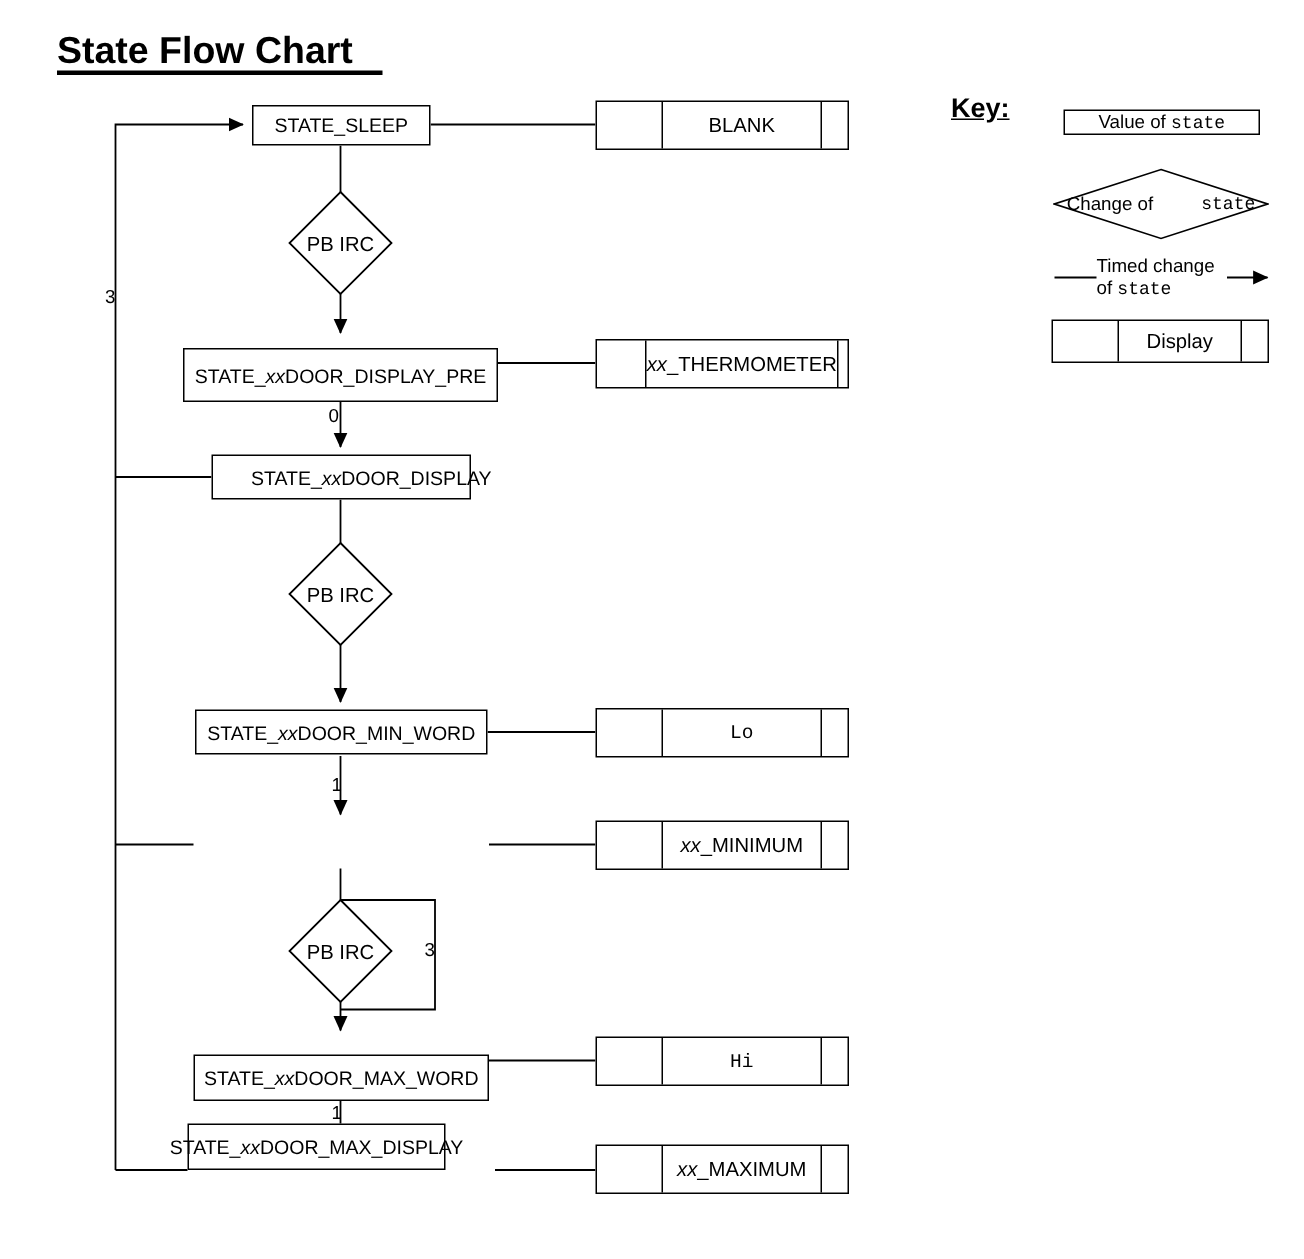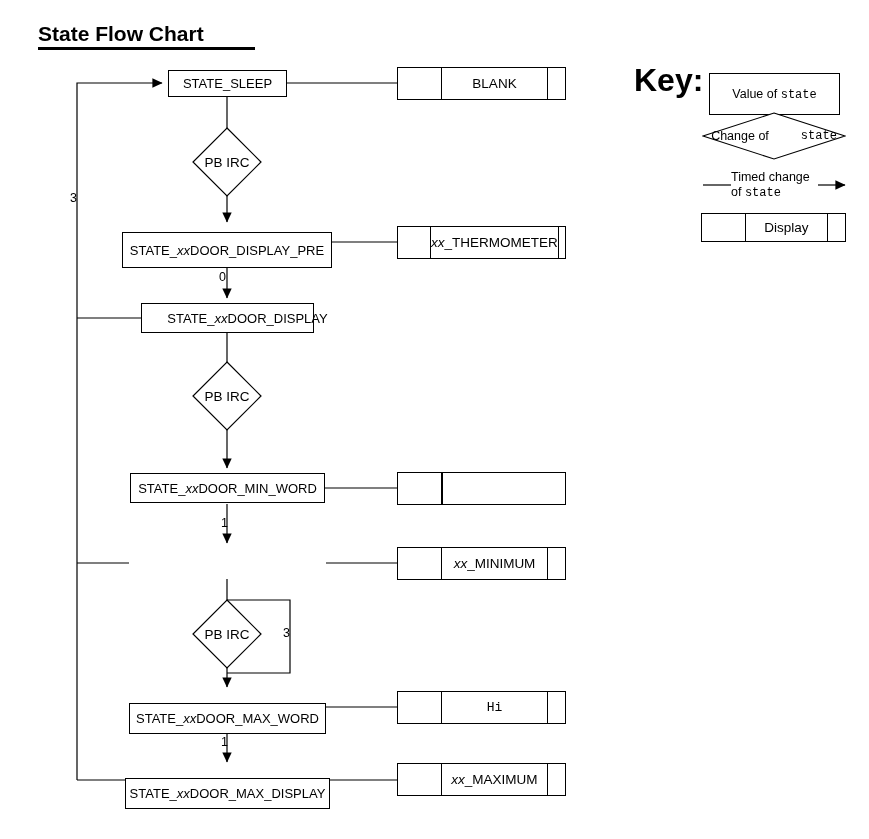--- a/index.html
+++ b/index.html
@@ -1,21 +1,21 @@
 <!DOCTYPE html>
 <html><head>
 <meta charset="utf-8">
 <style>
   html,body{margin:0;padding:0;background:#ffffff;}
   body{width:869px;height:839px;position:relative;overflow:hidden;
        font-family:"Liberation Sans", sans-serif;color:#000;}
   .canvas{position:absolute;left:0;top:0;width:869px;height:839px;}
   svg.wires{position:absolute;left:0;top:0;width:869px;height:839px;pointer-events:none;}
 
-  .title{position:absolute;left:38px;top:20px;font-size:21px;font-weight:bold;
+  .title{position:absolute;left:38px;top:20px;font-size:25px;font-weight:bold;
          letter-spacing:0px;line-height:28px;white-space:nowrap;}
   .title-rule{position:absolute;left:38px;top:47px;width:217px;height:3px;background:#000;}
 
   
   .sbox{position:absolute;border:1px solid #000;background:#fff;
         display:flex;align-items:center;justify-content:center;
         font-size:13px;white-space:nowrap;box-sizing:border-box;}
   .sbox em{font-style:italic;}
 
   
@@ -31,21 +31,21 @@
   
   .dia{position:absolute;}
   .dia .lbl{position:absolute;left:0;top:0;width:100%;height:100%;
             display:flex;align-items:center;justify-content:center;
             font-size:13.5px;white-space:nowrap;gap:32px;}
 
   
   .elabel{position:absolute;font-size:12.5px;line-height:14px;white-space:nowrap;}
 
   
-  .key-title{position:absolute;left:634px;top:62px;font-size:32px;font-weight:bold;white-space:nowrap;}
+  .key-title{position:absolute;left:634px;top:62px;font-size:18px;font-weight:bold;white-space:nowrap;text-decoration:underline;}
   .kbox{position:absolute;border:1px solid #000;background:#fff;box-sizing:border-box;
         display:flex;align-items:center;justify-content:center;font-size:12.5px;white-space:nowrap;}
   .mono{font-family:"Liberation Mono", monospace;font-size:12px;}
   .ktext{position:absolute;font-size:12.5px;line-height:15px;white-space:nowrap;}
 </style>
 </head>
 <body>
 
 <div class="canvas">
 
@@ -100,21 +100,21 @@
 
   <div class="sbox" style="left:130px;top:473px;width:195px;height:30px;">
     <span><span>STATE_</span><em>xx</em><span>DOOR_MIN_WORD</span></span>
   </div>
 
 
   <div class="sbox" style="left:129px;top:692px;width:197px;height:31px;margin-top:11px;">
     <span><span>STATE_</span><em>xx</em><span>DOOR_MAX_WORD</span></span>
   </div>
 
-  <div class="sbox" style="left:125px;top:778px;width:205px;height:31px;">
+  <div class="sbox" style="left:125px;top:749px;width:172px;height:31px;">
     <span><span>STATE_</span><em>xx</em><span>DOOR_MAX_DISPLAY</span></span>
   </div>
 
   <div class="dbox" style="left:397px;top:67px;width:169px;height:33px;">
     <div class="cap"></div>
     <div class="mid">
         <span>BLANK</span>
       </div>
     <div class="cap r"></div>
   </div>
@@ -123,20 +123,23 @@
     <div class="cap"></div>
     <div class="mid">
         <em>xx</em>
         <span>_THERMOMETER</span>
       </div>
     <div class="cap r"></div>
   </div>
 
   <div class="dbox" style="left:397px;top:472px;width:169px;height:33px;">
     <div class="cap"></div>
+    <div class="mid mono">
+        <span>Lo</span>
+      </div>
     <div class="cap r"></div>
   </div>
 
   <div class="dbox" style="left:397px;top:547px;width:169px;height:33px;">
     <div class="cap"></div>
     <div class="mid">
         <em>xx</em>
         <span>_MINIMUM</span>
       </div>
     <div class="cap r"></div>
@@ -181,21 +184,21 @@
   </div>
 
   <div class="elabel" style="left:70px;top:191px;">3</div>
   <div class="elabel" style="left:219px;top:270px;">0</div>
   <div class="elabel" style="left:221px;top:516px;">1</div>
   <div class="elabel" style="left:283px;top:626px;">3</div>
   <div class="elabel" style="left:221px;top:735px;">1</div>
 
   <div class="key-title">Key:</div>
 
-  <div class="kbox" style="left:709px;top:73px;width:131px;height:42px;">
+  <div class="kbox" style="left:709px;top:73px;width:131px;height:17px;">
     <span><span>Value of </span><span class="mono">state</span></span>
   </div>
 
   <div class="dia" style="left:702px;top:112px;width:144px;height:48px;">
     <svg width="144" height="48" viewBox="0 0 144 48">
       <polygon points="72,1 143,24 72,47 1,24" fill="#fff" stroke="#000" stroke-width="1.1"></polygon>
     </svg>
     <div class="lbl" style="font-size:12.5px;">
         <span>Change of </span>
         <span class="mono">state</span>

